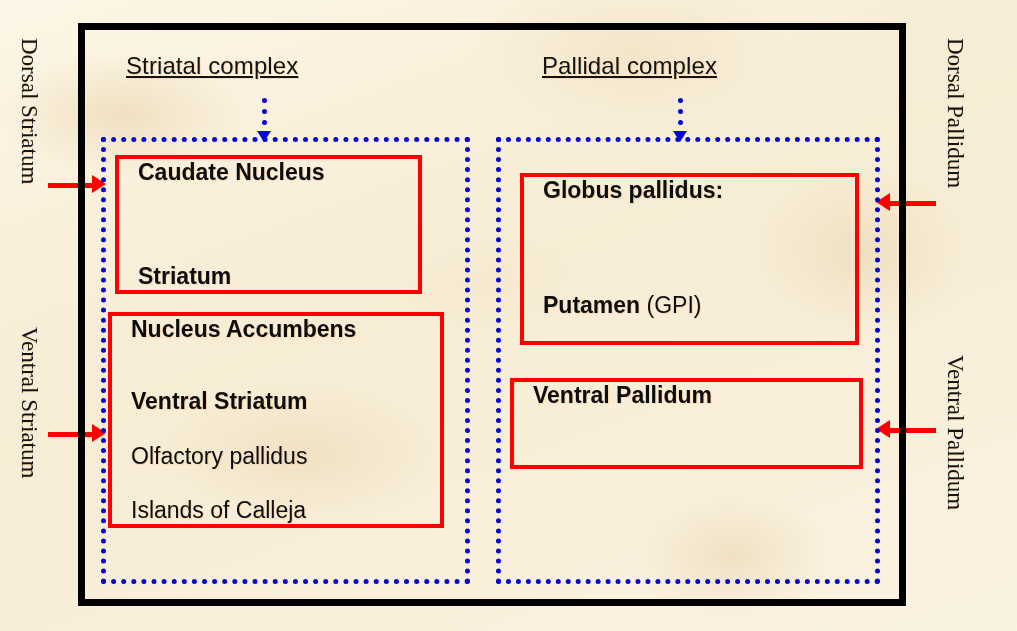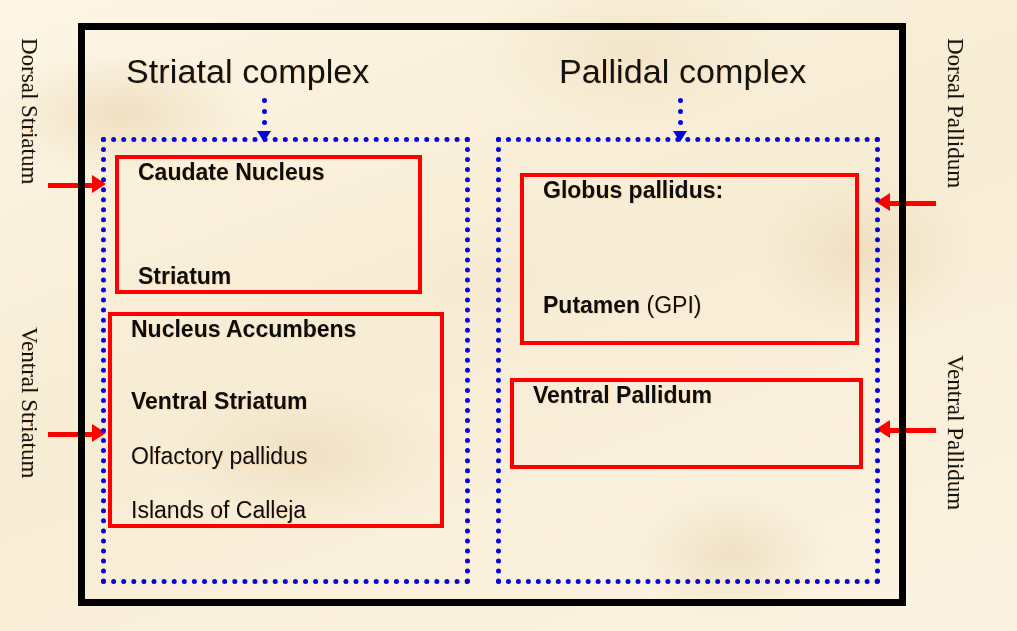--- a/index.html
+++ b/index.html
@@ -36,28 +36,29 @@
     top: 23px;
     width: 828px;
     height: 583px;
     border: 7px solid #000000;
     box-sizing: border-box;
   }
 
   
   .section-title {
     position: absolute;
-    font-size: 34px;
+    font-size: 24px;
     color: #121212;
     white-space: nowrap;
     letter-spacing: 0.1px;
     text-shadow: 1px 1px 0 rgba(255,190,120,0.45);
+    text-decoration: underline;
   }
   #title-striatal { left: 126px; top: 52px; }
-  #title-pallidal { left: 559px; top: 52px; }
+  #title-pallidal { left: 542px; top: 52px; }
 
   
   .dotted-group {
     position: absolute;
     border: 5px dotted #0505d8;
     box-sizing: border-box;
   }
   #group-striatal {
     left: 101px;
     top: 137px;

